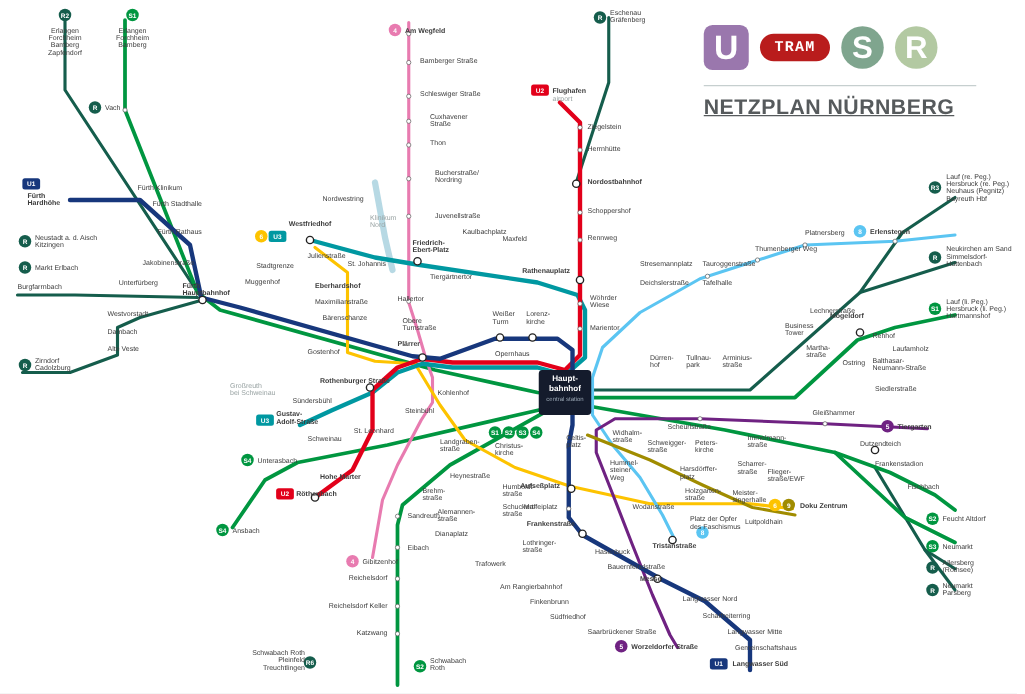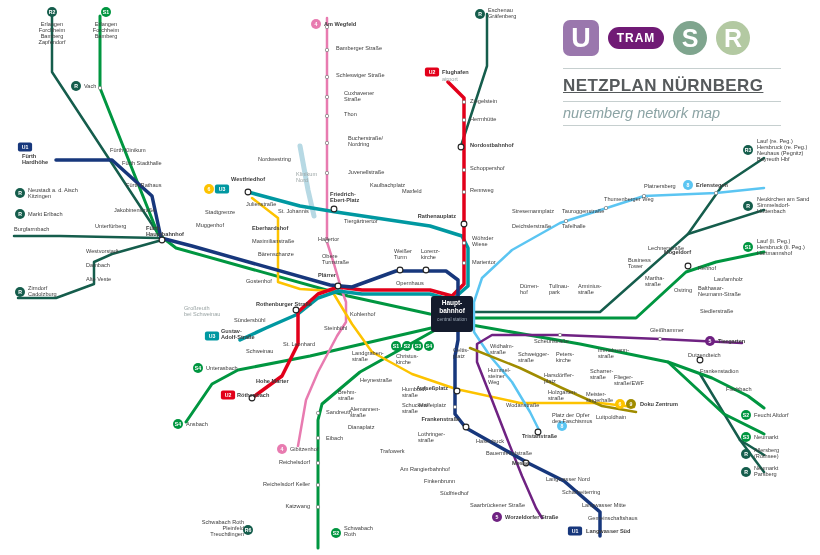--- a/index.html
+++ b/index.html
@@ -388,20 +388,19 @@
       <text x="505" y="519" text-anchor="start" fill="#3c3c3c" font-size="5.6" font-weight="700"><tspan x="505" dy="0">Worzeldorfer Straße</tspan></text>
       <text x="754" y="417" text-anchor="start" fill="#3c3c3c" font-size="5.6" font-weight="400"><tspan x="754" dy="0">Feucht Altdorf</tspan></text>
       <text x="754" y="439" text-anchor="start" fill="#3c3c3c" font-size="5.6" font-weight="400"><tspan x="754" dy="0">Neumarkt</tspan></text>
       <text x="754" y="452" text-anchor="start" fill="#3c3c3c" font-size="5.6" font-weight="400"><tspan x="754" dy="0">Allersberg</tspan><tspan x="754" dy="5.9">(Rothsee)</tspan></text>
       <text x="754" y="470" text-anchor="start" fill="#3c3c3c" font-size="5.6" font-weight="400"><tspan x="754" dy="0">Neumarkt</tspan><tspan x="754" dy="5.9">Parsberg</tspan></text>
     </svg>
 
   <div class="header">
     <div class="logos">
       <span class="logo logo-u" style="background: rgb(154, 119, 173);">U</span>
-      <span class="logo logo-tram" style="background: #701a75;">TRAM</span>
+      <span class="logo logo-tram" style="background: #b91c1c; font-family: Liberation Mono, monospace;">TRAM</span>
       <span class="logo logo-s" style="background: rgb(127, 165, 142);">S</span>
       <span class="logo logo-r" style="background: rgb(179, 201, 162);">R</span>
     </div>
     <div class="title">NETZPLAN NÜRNBERG</div>
-    <div class="subtitle">nuremberg network map</div>
   </div>
 </div>
 
 </body></html>

